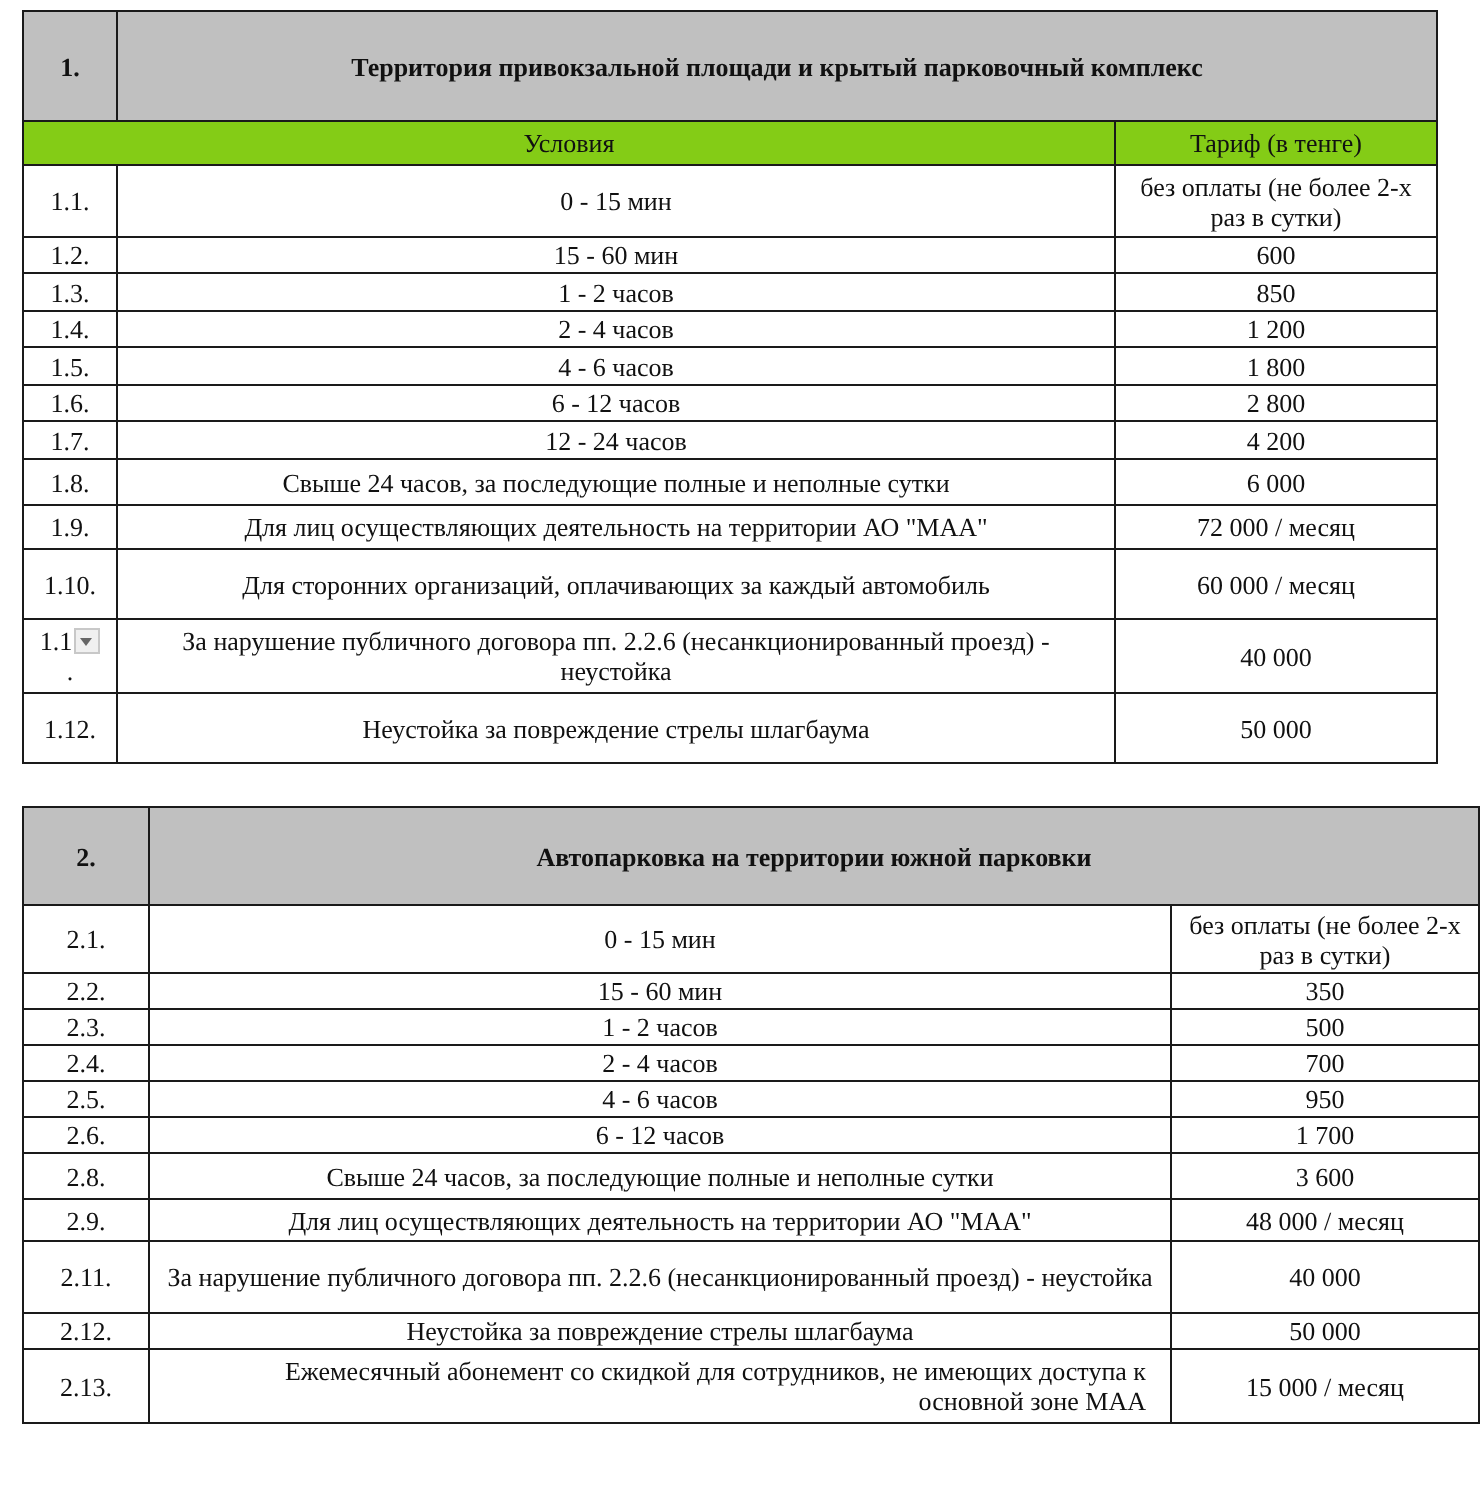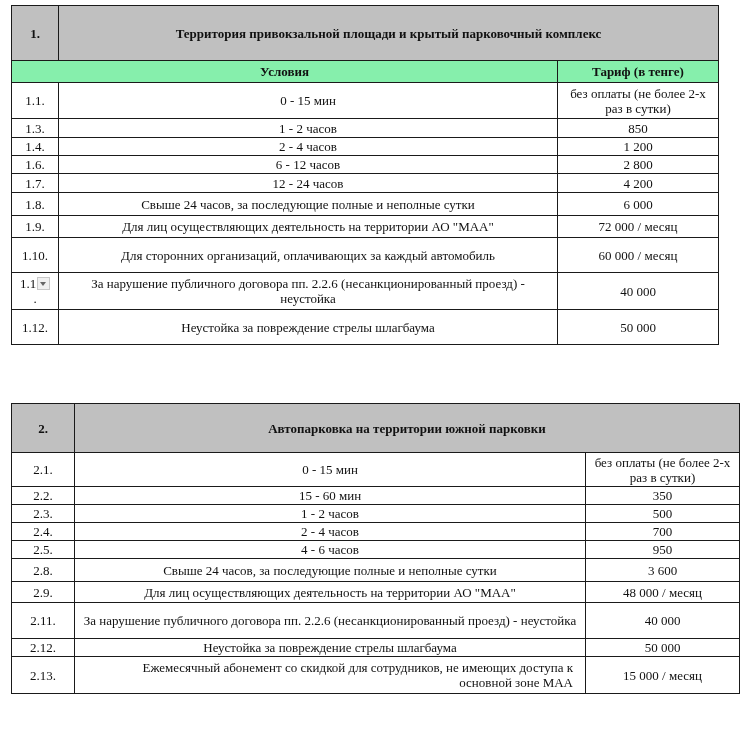--- a/index.html
+++ b/index.html
@@ -2,21 +2,21 @@
 <html><head>
 <meta charset="utf-8">
 <style>
   html, body { margin:0; padding:0; background:#ffffff; }
   body { width:742px; height:756px; position:relative; overflow:hidden;
          font-family:"Liberation Serif", serif; color:#111; font-size:13px; }
   table { border-collapse:collapse; position:absolute; table-layout:fixed; }
   td { border:1px solid #1a1a1a; text-align:center; vertical-align:middle;
        padding:0 2px; line-height:15px; overflow:hidden; }
   .hdr td { background:#c0c0c0; font-weight:bold; font-size:13px; }
-  .sub td { background:#86efac; font-weight:bold; }
+  .sub td { background:#84cc16; font-weight:normal; }
   #t1 { left:11px; top:5px; width:707px; }
   #t2 { left:11px; top:403px; width:728px; }
   .dd { display:inline-block; width:11px; height:11px; border:1px solid #c8c8c8; background:#f0f0f0;
         vertical-align:middle; margin-left:1px; position:relative; top:-1px; }
   .dd:after { content:""; position:absolute; left:2px; top:4px; border-left:3.5px solid transparent;
         border-right:3.5px solid transparent; border-top:4px solid #666; }
 </style>
 </head>
 <body>
 
@@ -33,29 +33,39 @@
   </tr>
   <tr class="sub" style="height:22px">
     <td colspan="2">Условия</td>
     <td>Тариф (в тенге)</td>
   </tr>
   <tr style="height:36px">
     <td>1.1.</td>
     <td>0 - 15 мин</td>
     <td>без оплаты (не более 2-х раз в сутки)</td>
   </tr>
+  <tr style="height:18px">
+    <td>1.2.</td>
+    <td>15 - 60 мин</td>
+    <td>600</td>
+  </tr>
   <tr style="height:19px">
     <td>1.3.</td>
     <td>1 - 2 часов</td>
     <td>850</td>
   </tr>
   <tr style="height:18px">
     <td>1.4.</td>
     <td>2 - 4 часов</td>
     <td>1 200</td>
+  </tr>
+  <tr style="height:19px">
+    <td>1.5.</td>
+    <td>4 - 6 часов</td>
+    <td>1 800</td>
   </tr>
   <tr style="height:18px">
     <td>1.6.</td>
     <td>6 - 12 часов</td>
     <td>2 800</td>
   </tr>
   <tr style="height:19px">
     <td>1.7.</td>
     <td>12 - 24 часов</td>
     <td>4 200</td>
@@ -119,20 +129,25 @@
   <tr style="height:18px">
     <td>2.4.</td>
     <td>2 - 4 часов</td>
     <td>700</td>
   </tr>
   <tr style="height:18px">
     <td>2.5.</td>
     <td>4 - 6 часов</td>
     <td>950</td>
   </tr>
+  <tr style="height:18px">
+    <td>2.6.</td>
+    <td>6 - 12 часов</td>
+    <td>1 700</td>
+  </tr>
   <tr style="height:23px">
     <td>2.8.</td>
     <td>Свыше 24 часов, за последующие полные и неполные сутки</td>
     <td>3 600</td>
   </tr>
   <tr style="height:21px">
     <td>2.9.</td>
     <td>Для лиц осуществляющих деятельность на территории АО "МАА"</td>
     <td>48 000 / месяц</td>
   </tr>

